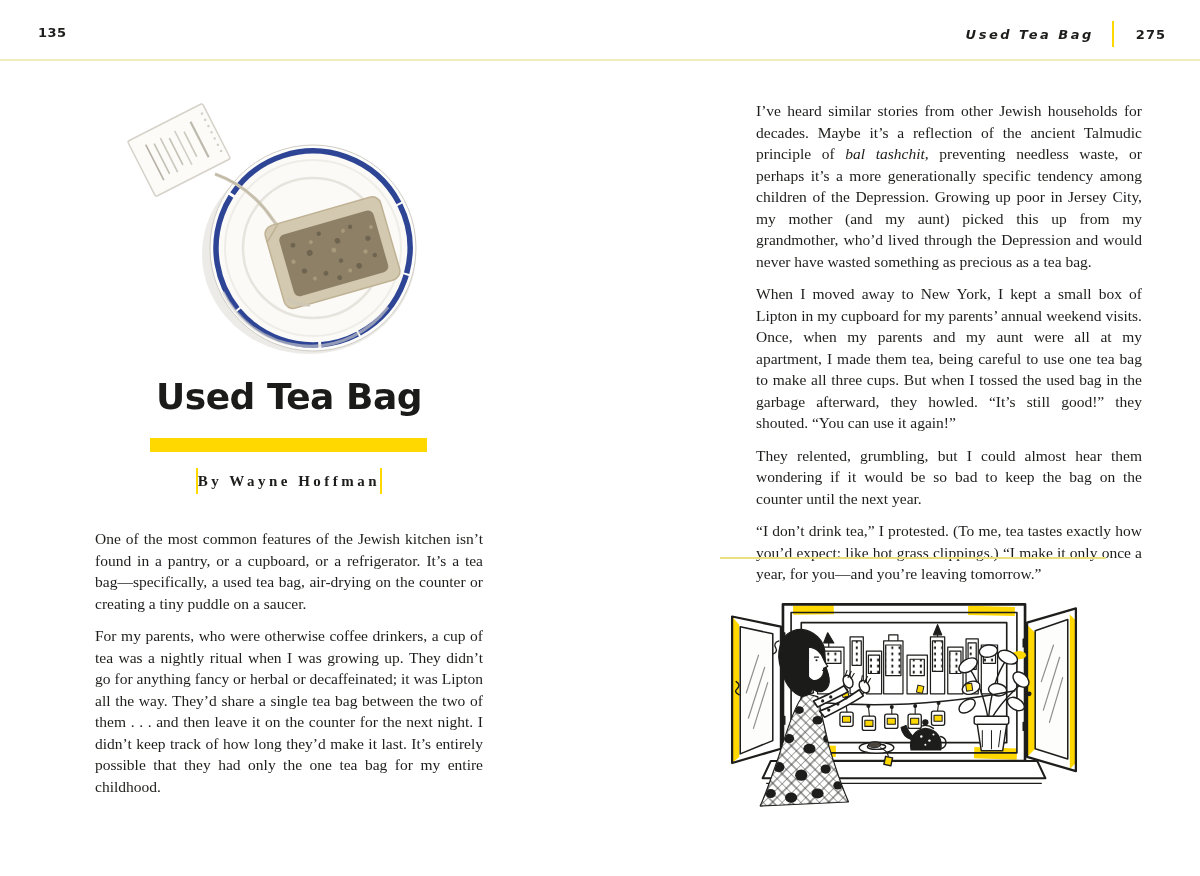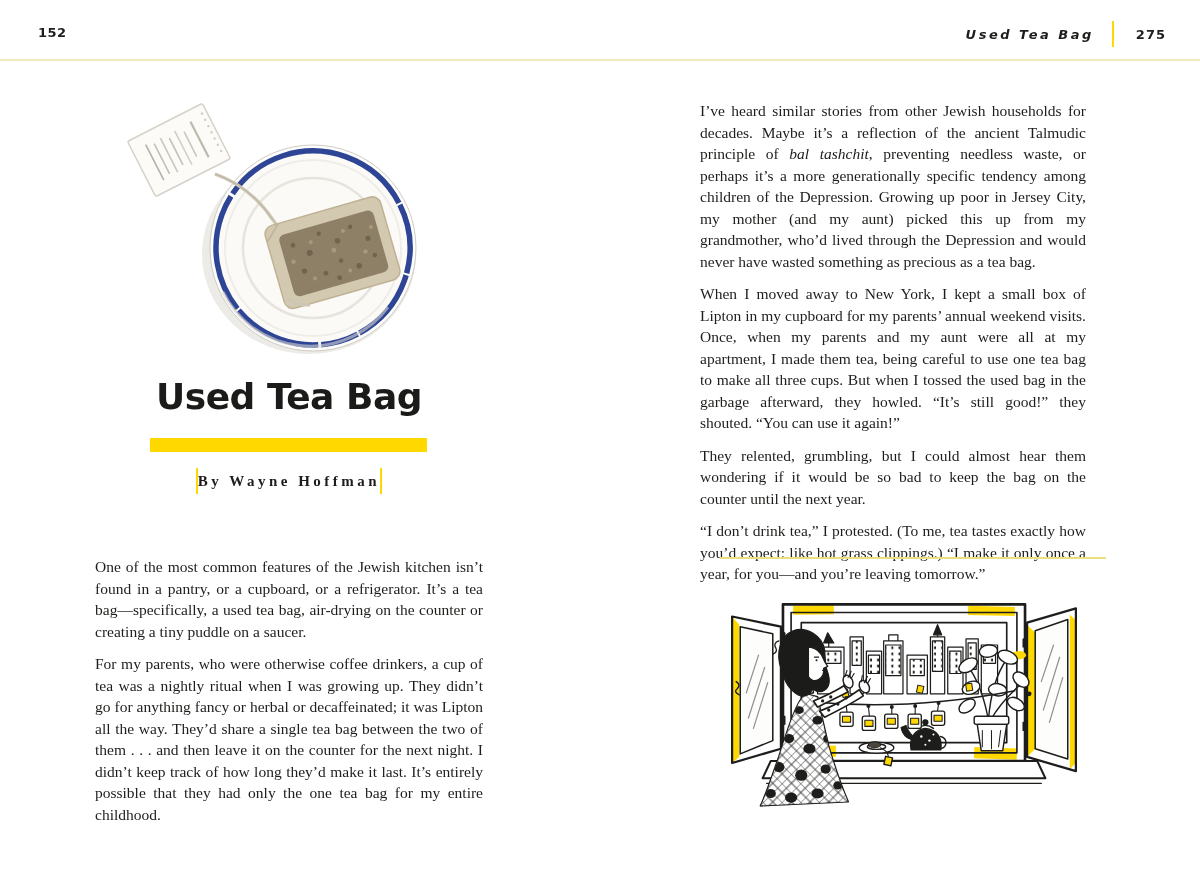--- a/index.html
+++ b/index.html
@@ -20,33 +20,33 @@
   .photo{position:absolute;left:103px;top:92px;}
   .chapter-title{position:absolute;left:95px;top:376px;width:388px;margin:0;text-align:center;
     font-family:"DejaVu Sans",sans-serif;font-weight:700;font-size:36px;letter-spacing:-.5px;color:#1b1b1a;}
   .title-bar{position:absolute;left:150px;top:438px;width:277px;height:14px;background:#FFD800;}
   .byline{position:absolute;left:95px;top:468px;width:388px;display:flex;justify-content:center;align-items:center;}
   .byline-vbar{width:2px;height:26px;background:#FFD800;}
   .byline-text{font-weight:700;font-size:15px;letter-spacing:3.5px;}
 
   .body-col p{margin:0 0 11px 0;font-size:15.5px;line-height:21.5px;text-align:justify;}
   .body-col em{font-style:italic;}
-  .left-body{position:absolute;left:95px;top:556px;width:388px;}
-  .right-body{position:absolute;left:700px;top:100px;width:386px;}
+  .left-body{position:absolute;left:95px;top:528px;width:388px;}
+  .right-body{position:absolute;left:756px;top:100px;width:386px;}
 
   
   .right-divider{position:absolute;left:720px;top:557px;width:386px;height:2px;background:#EAE07E;}
   .illustration{position:absolute;left:726px;top:596px;}
 </style>
 </head>
 <body>
 
 <div class="spread">
 
-  <div class="hdr-pageno-left">152</div>
+  <div class="hdr-pageno-left">135</div>
   <div class="hdr-right">
     <span class="hdr-running-title">Used Tea Bag</span>
     <span class="hdr-vbar"></span>
     <span class="hdr-pageno-right">275</span>
   </div>
   <div class="top-rule"></div>
 
   <div class="photo">
     <svg width="355" height="270" viewBox="0 0 355 270">
 

